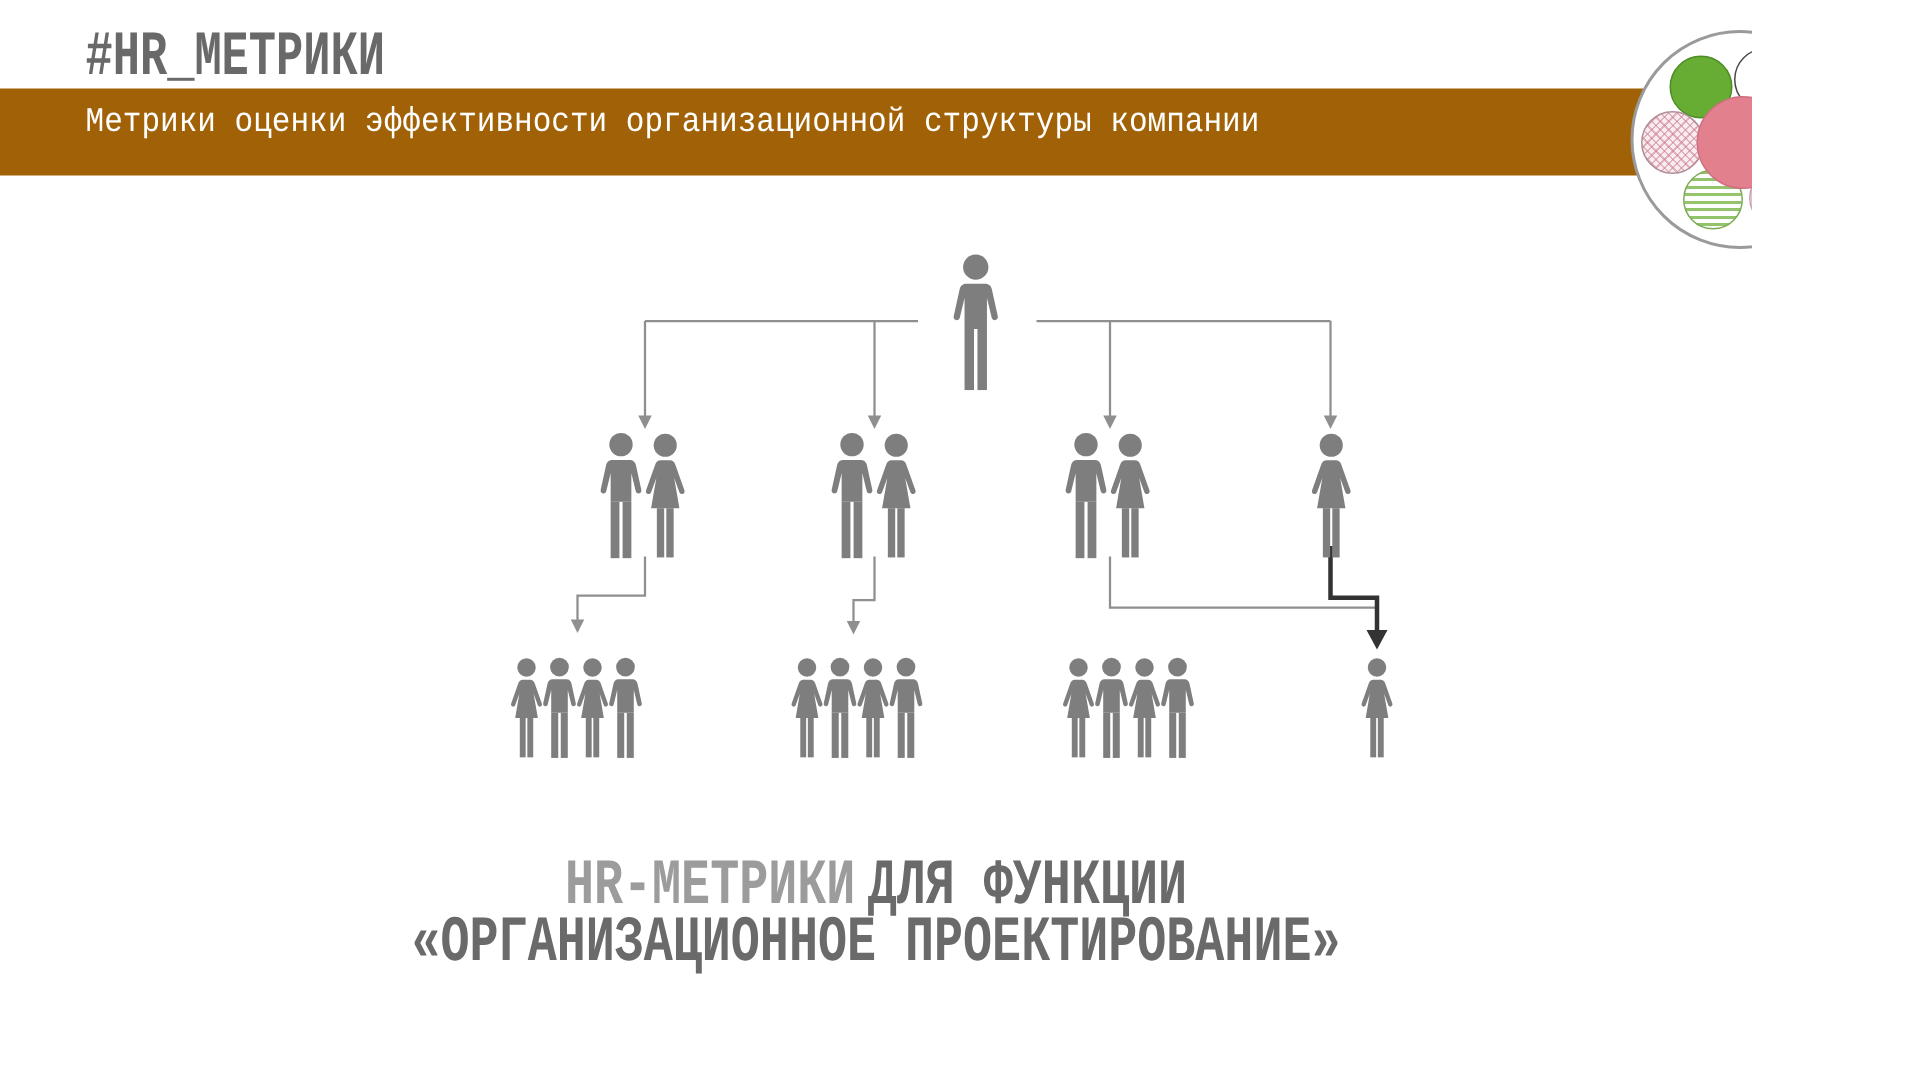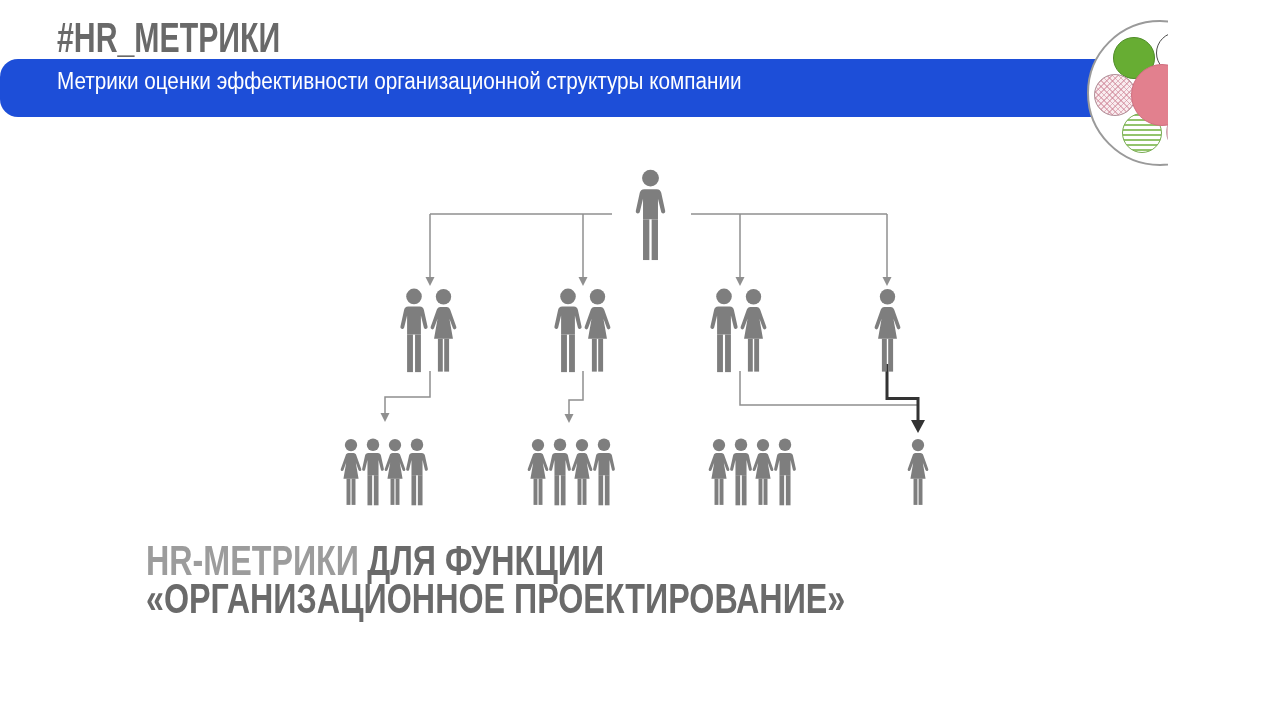--- a/index.html
+++ b/index.html
@@ -1,29 +1,29 @@
 <!DOCTYPE html>
 <html><head>
 <meta charset="utf-8">
 <style>
   html,body{margin:0;padding:0;background:#ffffff;}
   .slide{
     position:relative;width:1168px;height:720px;overflow:hidden;
-    background:#ffffff;font-family:Liberation Sans, sans-serif;
+    background:#ffffff;font-family:Liberation Mono, monospace;
   }
   
   .hashtag{
     position:absolute;left:57px;top:16px;z-index:3;
     font-size:42px;font-weight:bold;color:#696969;line-height:44px;
     transform:scaleX(0.72);transform-origin:left center;white-space:nowrap;
     letter-spacing:0px;
   }
   .subtitle-bar{
     position:absolute;left:0;top:59px;width:1280px;height:58px;
-    background:#1d4ed8;z-index:1;border-radius:18px;
+    background:#a16207;z-index:1;
   }
   .subtitle-text{
     position:absolute;left:57px;top:9px;
     font-size:23px;color:#ffffff;white-space:nowrap;
     transform:scaleX(0.9);transform-origin:left center;
   }
   
   .logo{
     position:absolute;left:1087px;top:20px;width:146px;height:146px;
     background:#ffffff;border:2px solid #9a9a9a;border-radius:50%;
@@ -49,21 +49,21 @@
     transform:scaleX(0.78);transform-origin:center;white-space:nowrap;
   }
   
   .connectors{position:absolute;left:0;top:0;z-index:1;pointer-events:none;}
   .fig{position:absolute;color:#7e7e7e;z-index:2;}
   .node{position:absolute;display:flex;align-items:flex-end;z-index:2;color:#7e7e7e;}
   .node svg{display:block;}
   .overlap4{margin-left:-5px;}
   .overlap2{margin-left:-4px;}
   
-  .title-wrap{position:absolute;left:0;right:0;top:541px;z-index:2;}
+  .title-wrap{position:absolute;left:0;right:0;top:572px;text-align:center;z-index:2;}
   .t-line{
     font-size:43px;font-weight:bold;line-height:38px;white-space:nowrap;
     transform:scaleX(0.75);transform-origin:center;color:#6a6a6a;
   }
   .t-light{color:#9c9c9c;}
   .t-dark{margin-left:11px;color:#6a6a6a;}
 </style>
 </head>
 <body>
 

